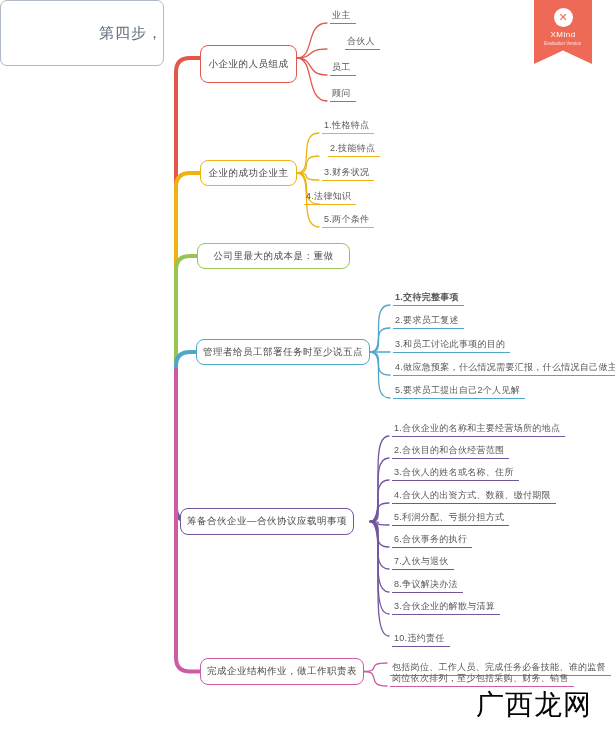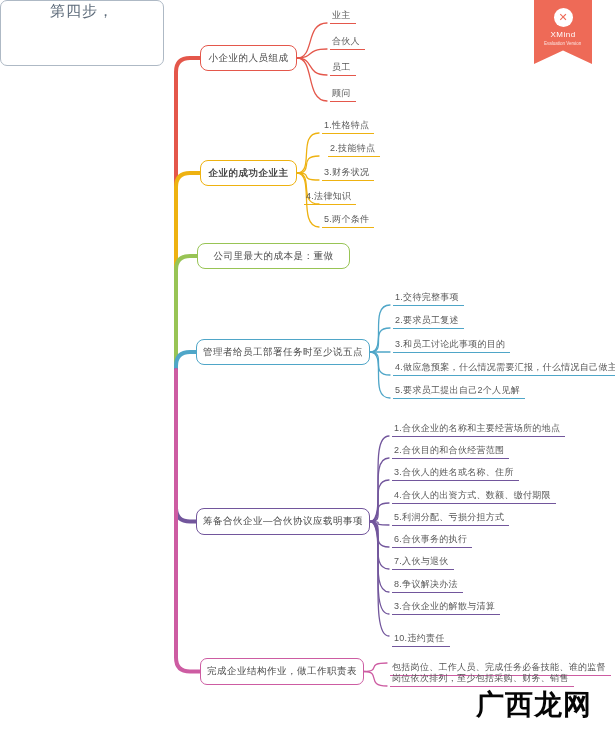--- a/index.html
+++ b/index.html
@@ -9,47 +9,47 @@
   }
   #connector-svg{position:absolute;left:0;top:0;width:615px;height:738px;}
   .topic-box{
     position:absolute;background:#fff;border:1.4px solid #999;border-radius:8px;
     display:flex;align-items:center;justify-content:center;
     font-size:9.5px;color:#474747;white-space:nowrap;box-sizing:border-box;
     letter-spacing:0.5px;
   }
   .root-box{
     left:14px;top:338px;width:162px;height:64px;border:1.2px solid #aeb9c5;border-radius:7px;
-    display:flex;flex-direction:column;align-items:center;justify-content:flex-start;
+    display:flex;flex-direction:row;align-items:center;justify-content:flex-end;
     color:#5d6b7a;font-size:15px;line-height:20px;letter-spacing:1px;
   }
-  .b0{left:200px;top:45px;width:97px;height:26px;}
+  .b0{left:200px;top:45px;width:97px;height:38px;}
   .b1{left:200px;top:160px;width:97px;height:26px;}
   .b2{left:197px;top:243px;width:153px;height:26px;}
   .b3{left:196px;top:339px;width:174px;height:26px;}
-  .b4{left:196px;top:508px;width:174px;height:27px;}
-  .b5{left:200px;top:658px;width:164px;height:27px;border-radius:7px;}
+  .b4{left:180px;top:508px;width:174px;height:27px;}
+  .b5{left:200px;top:658px;width:164px;height:27px;}
   .child{
     position:absolute;font-size:9px;line-height:11px;color:#575757;
     padding:0 5px 2px 2px;border-bottom:1.5px solid #999;white-space:nowrap;
     letter-spacing:0.3px;
   }
   .ribbon{
     position:absolute;left:534px;top:0;width:58px;height:64px;background:#ee6a57;
     clip-path:polygon(0 0,100% 0,100% 100%,50% 79%,0 100%);
     display:flex;flex-direction:column;align-items:center;padding-top:8px;box-sizing:border-box;
   }
   .ribbon-circle{
     width:19px;height:19px;border-radius:50%;background:#ffffff;color:#ee6a57;
     font-size:11px;line-height:19px;text-align:center;font-weight:bold;
   }
   .ribbon-brand{font-size:8px;color:#ffffff;margin-top:3px;letter-spacing:0.5px;}
   .ribbon-sub{font-size:5px;color:rgba(255,255,255,0.8);margin-top:1px;transform:scale(0.9);}
   .site-mark{
-    position:absolute;left:476px;top:686px;font-size:28px;font-weight:700;color:#050505;
+    position:absolute;left:476px;top:686px;font-size:28px;font-weight:400;color:#050505;
     letter-spacing:1px;white-space:nowrap;
   }
 </style>
 </head>
 <body>
 
 <div id="canvas">
 
   <svg id="connector-svg">
       <path d="M176 370 L176 72 Q176 58 190 58 L200 58" stroke="#e4574b" stroke-width="4" fill="none" stroke-linecap="round"></path>
@@ -84,37 +84,37 @@
       <path d="M176 370 L176 657.5 Q176 671.5 190 671.5 L200 671.5" stroke="#cd5ca2" stroke-width="4" fill="none" stroke-linecap="round"></path>
       <path d="M364 671.5 C382 671.5, 365 663, 387 663" stroke="#cd5ca2" stroke-width="1.3" fill="none" stroke-linecap="round"></path>
       <path d="M364 671.5 C382 671.5, 365 686, 387 686" stroke="#cd5ca2" stroke-width="1.3" fill="none" stroke-linecap="round"></path>
     </svg>
 
   <div class="root-box" style="border-color: rgb(174, 185, 197);">
     <span>第四步，</span>
   </div>
 
   <div class="topic-box branch b0" style="border-color: rgb(228, 87, 75);">小企业的人员组成</div>
-  <div class="topic-box branch b1" style="border-color: rgb(238, 178, 17); font-weight: bold;">企业的成功企业主</div>
+  <div class="topic-box branch b1" style="border-color: rgb(238, 178, 17);">企业的成功企业主</div>
   <div class="topic-box branch b3" style="border-color: rgb(79, 166, 200);">管理者给员工部署任务时至少说五点</div>
   <div class="topic-box branch b2" style="border-color: rgb(152, 196, 85);">公司里最大的成本是：重做</div>
   <div class="topic-box branch b4" style="border-color: rgb(114, 86, 156);">筹备合伙企业—合伙协议应载明事项</div>
   <div class="topic-box branch b5" style="border-color: rgb(205, 92, 162);">完成企业结构作业，做工作职责表</div>
 
   <div id="children-layer">
       <div class="child" style="left: 330px; top: 10px; border-bottom-color: rgb(228, 87, 75);">业主</div>
-      <div class="child" style="left: 330px; top: 36px; border-bottom-color: rgb(228, 87, 75);">合伙人</div>
+      <div class="child" style="left: 345px; top: 36px; border-bottom-color: rgb(228, 87, 75);">合伙人</div>
       <div class="child" style="left: 330px; top: 62px; border-bottom-color: rgb(228, 87, 75);">员工</div>
       <div class="child" style="left: 330px; top: 88px; border-bottom-color: rgb(228, 87, 75);">顾问</div>
       <div class="child" style="left: 322px; top: 120px; border-bottom-color: rgb(238, 178, 17);">1.性格特点</div>
       <div class="child" style="left: 322px; top: 143px; border-bottom-color: rgb(238, 178, 17); margin-left: 6px;">2.技能特点</div>
       <div class="child" style="left: 322px; top: 167px; border-bottom-color: rgb(238, 178, 17);">3.财务状况</div>
       <div class="child" style="left: 304px; top: 191px; border-bottom-color: rgb(238, 178, 17);">4.法律知识</div>
       <div class="child" style="left: 322px; top: 214px; border-bottom-color: rgb(238, 178, 17);">5.两个条件</div>
-      <div class="child" style="left: 393px; top: 292px; border-bottom-color: rgb(79, 166, 200);">1.交待完整事项</div>
+      <div class="child" style="left: 393px; top: 292px; border-bottom-color: rgb(79, 166, 200); font-weight: bold;">1.交待完整事项</div>
       <div class="child" style="left: 393px; top: 315px; border-bottom-color: rgb(79, 166, 200);">2.要求员工复述</div>
       <div class="child" style="left: 393px; top: 339px; border-bottom-color: rgb(79, 166, 200);">3.和员工讨论此事项的目的</div>
       <div class="child" style="left: 393px; top: 362px; border-bottom-color: rgb(79, 166, 200);">4.做应急预案，什么情况需要汇报，什么情况自己做主</div>
       <div class="child" style="left: 393px; top: 385px; border-bottom-color: rgb(79, 166, 200);">5.要求员工提出自己2个人见解</div>
       <div class="child" style="left: 392px; top: 423px; border-bottom-color: rgb(114, 86, 156);">1.合伙企业的名称和主要经营场所的地点</div>
       <div class="child" style="left: 392px; top: 445px; border-bottom-color: rgb(114, 86, 156);">2.合伙目的和合伙经营范围</div>
       <div class="child" style="left: 392px; top: 467px; border-bottom-color: rgb(114, 86, 156);">3.合伙人的姓名或名称、住所</div>
       <div class="child" style="left: 392px; top: 490px; border-bottom-color: rgb(114, 86, 156);">4.合伙人的出资方式、数额、缴付期限</div>
       <div class="child" style="left: 392px; top: 512px; border-bottom-color: rgb(114, 86, 156);">5.利润分配、亏损分担方式</div>
       <div class="child" style="left: 392px; top: 534px; border-bottom-color: rgb(114, 86, 156);">6.合伙事务的执行</div>

